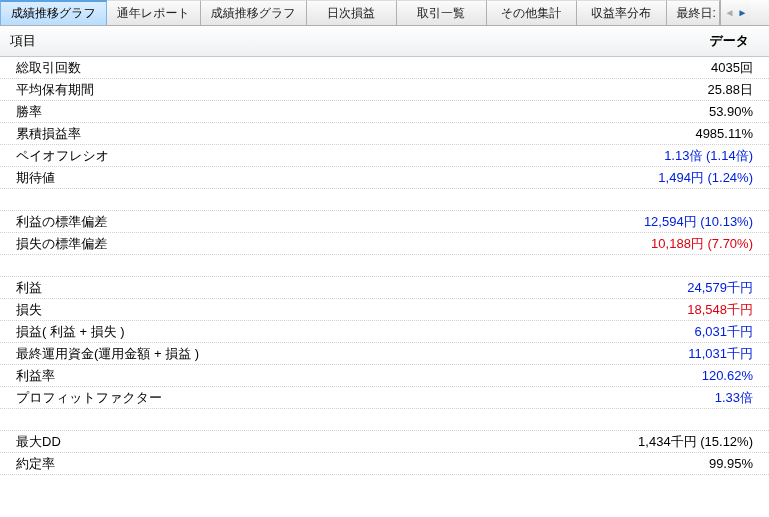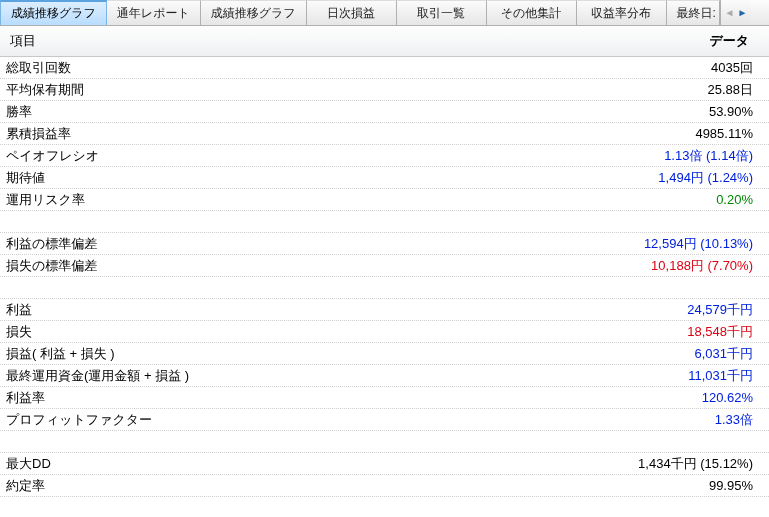--- a/index.html
+++ b/index.html
@@ -82,21 +82,21 @@
   }
   .row {
     display: flex;
     border-bottom: 1px dotted #d0d0d0;
     height: 22px;
     align-items: center;
   }
   .row.spacer { border-bottom: 1px dotted #d0d0d0; }
   .row .label {
     flex: 1;
-    padding-left: 6px;
+    padding-left: 16px;
     color: #000;
   }
   .row .value {
     padding-right: 16px;
     text-align: right;
   }
   .blue { color: #0020dd; }
   .red { color: #dd0010; }
   .green { color: #008800; }
   .black { color: #000; }
@@ -158,24 +158,20 @@
       <div class="value black">4985.11%</div>
     </div>
     <div class="row">
       <div class="label">ペイオフレシオ</div>
       <div class="value blue">1.13倍 (1.14倍)</div>
     </div>
     <div class="row">
       <div class="label">期待値</div>
       <div class="value blue">1,494円 (1.24%)</div>
     </div>
-    <div class="row">
-      <div class="label">運用リスク率</div>
-      <div class="value green">0.20%</div>
-    </div>
     <div class="row spacer">
       <div class="label"></div>
       <div class="value"></div>
     </div>
     <div class="row">
       <div class="label">利益の標準偏差</div>
       <div class="value blue">12,594円 (10.13%)</div>
     </div>
     <div class="row">
       <div class="label">損失の標準偏差</div>

